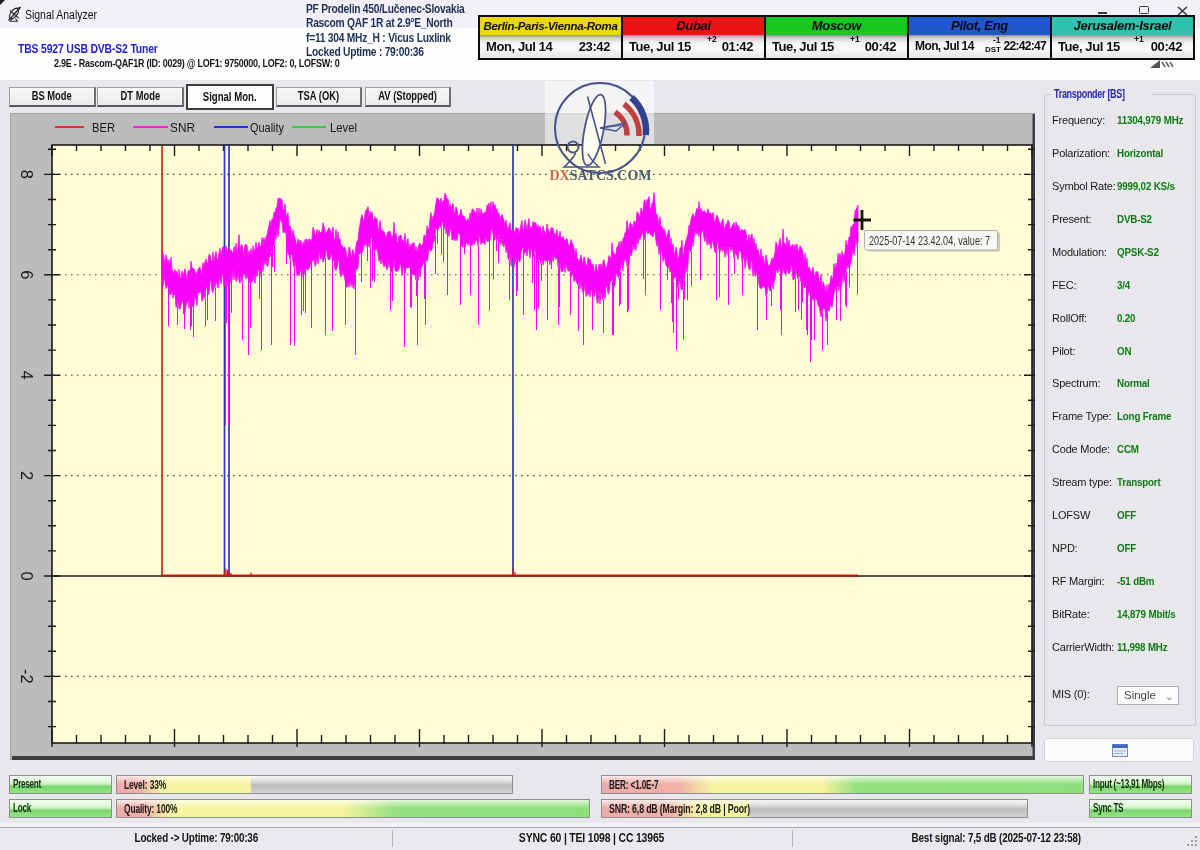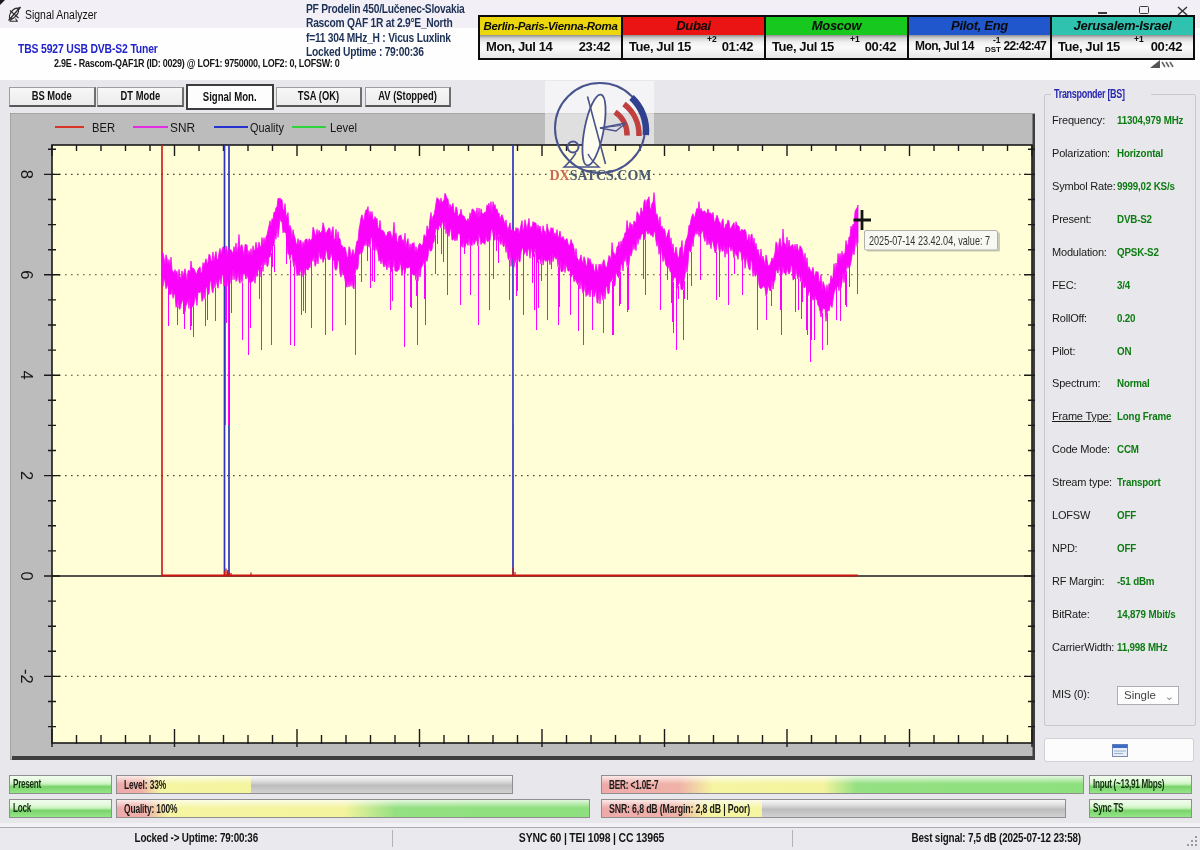--- a/index.html
+++ b/index.html
@@ -217,21 +217,21 @@
 <div class="abs plab" style="top:246px;">Modulation:</div>
 <div class="abs pval" style="top:246px;">QPSK-S2</div>
 <div class="abs plab" style="top:279px;">FEC:</div>
 <div class="abs pval" style="top:279px;">3/4</div>
 <div class="abs plab" style="top:312px;">RollOff:</div>
 <div class="abs pval" style="top:312px;">0.20</div>
 <div class="abs plab" style="top:345px;">Pilot:</div>
 <div class="abs pval" style="top:345px;">ON</div>
 <div class="abs plab" style="top:377px;">Spectrum:</div>
 <div class="abs pval" style="top:377px;">Normal</div>
-<div class="abs plab" style="top:410px;text-decoration:underline;">Frame Type:</div>
+<div class="abs plab" style="top:410px;">Frame Type:</div>
 <div class="abs pval" style="top:410px;">Long Frame</div>
 <div class="abs plab" style="top:443px;">Code Mode:</div>
 <div class="abs pval" style="top:443px;">CCM</div>
 <div class="abs plab" style="top:476px;">Stream type:</div>
 <div class="abs pval" style="top:476px;">Transport</div>
 <div class="abs plab" style="top:509px;">LOFSW</div>
 <div class="abs pval" style="top:509px;">OFF</div>
 <div class="abs plab" style="top:542px;">NPD:</div>
 <div class="abs pval" style="top:542px;">OFF</div>
 <div class="abs plab" style="top:575px;">RF Margin:</div>
@@ -259,21 +259,21 @@
     <div class="sheen"></div>
   </div>
 <div class="abs meter" style="left:116px;top:799px;width:474px;background:linear-gradient(90deg,#eeaaaa 0%,#efb0a8 6%,#f5f5a2 11%,#f4f49e 48%,#94e082 59%,#8ee07e 100%);">
   <div class="txt"><span class="sqz" style="transform:scaleX(0.70);">Quality: 100%</span></div>
     <div class="sheen"></div>
   </div>
 <div class="abs meter" style="left:601px;top:775px;width:483px;background:linear-gradient(90deg,#eeaaaa 0%,#efb2a8 16%,#f5f5a2 23%,#f4f49e 46%,#94e082 53%,#8ee07e 100%);">
   <div class="txt"><span class="sqz" style="transform:scaleX(0.68);">BER: &lt;1.0E-7</span></div>
     <div class="sheen"></div>
   </div>
-<div class="abs meter" style="left:601px;top:799px;width:465px;background:linear-gradient(90deg,#eeaaaa 0%,#efb2a8 16%,#f5f5a2 23%,#f4f49e 100%);">
+<div class="abs meter" style="left:601px;top:799px;width:427px;background:linear-gradient(90deg,#eeaaaa 0%,#efb2a8 16%,#f5f5a2 23%,#f4f49e 100%);">
   <div class="txt"><span class="sqz" style="transform:scaleX(0.73);">SNR: 6,8 dB (Margin: 2,8 dB | Poor)</span></div>
     <div class="fillcap" style="width:65.5%;"></div>
     <div class="sheen"></div>
   </div>
 <div class="abs gbar" style="left:1089px;top:775px;width:103px;"><span class="sqz" style="transform:scaleX(0.68);">Input (~13,91 Mbps)</span></div>
 <div class="abs gbar" style="left:1089px;top:799px;width:103px;"><span class="sqz" style="transform:scaleX(0.68);">Sync TS</span></div>
 
 <div class="abs" style="left:0;top:823px;width:1200px;height:4px;background:#f2f2f5;"></div>
 <div id="statusbar" class="abs"></div>
 <div class="abs stxt" style="left:0;width:392px;text-align:center;"><span class="sqzc" style="transform:scaleX(0.82);">Locked -&gt; Uptime: 79:00:36</span></div>

